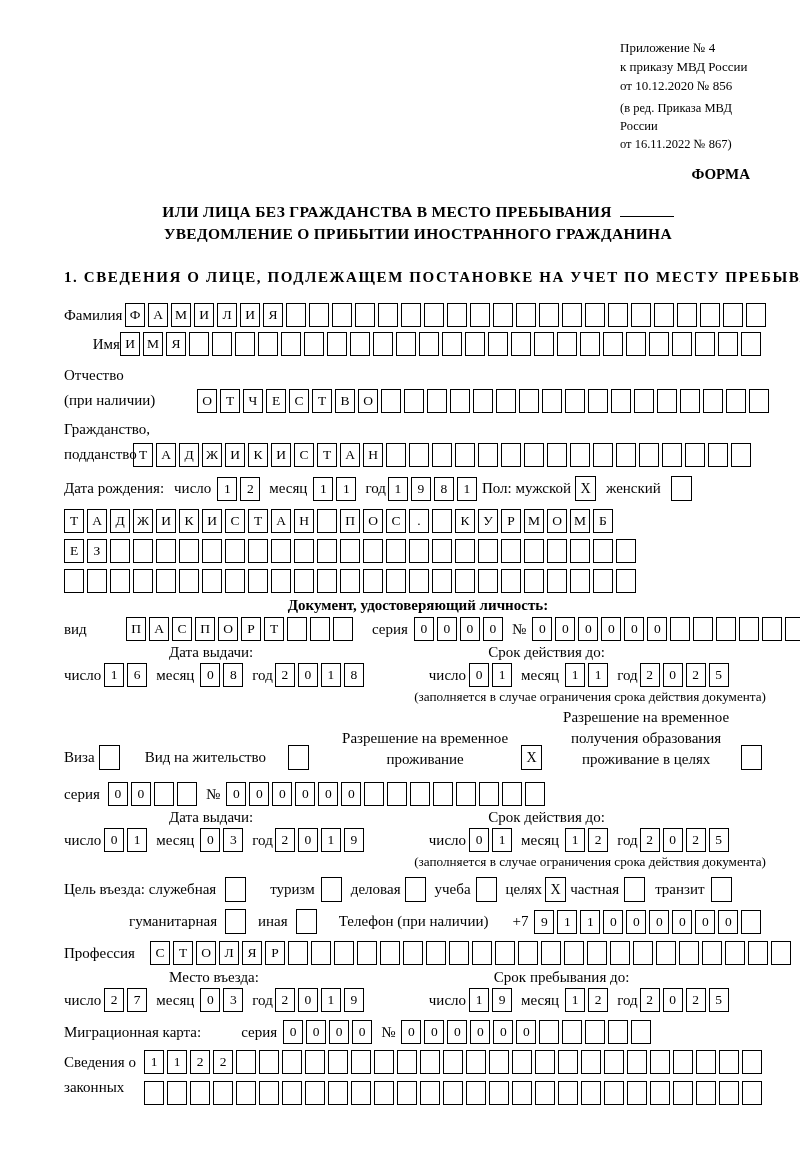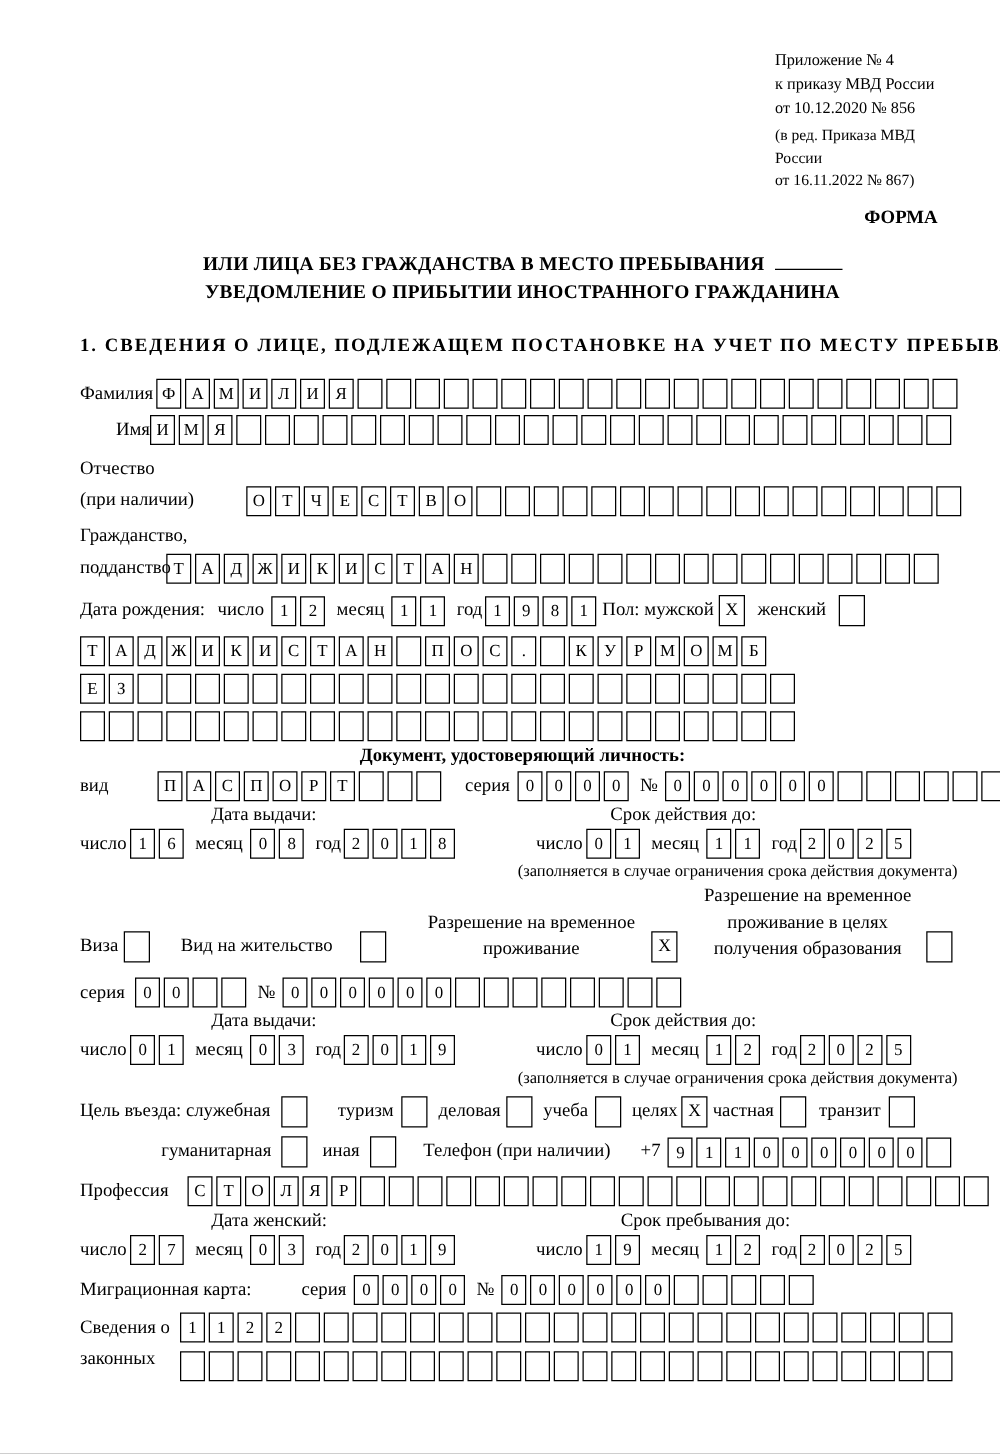--- a/index.html
+++ b/index.html
@@ -413,22 +413,22 @@
     <div class="rowtop" style="margin-left:26px;">
       <span class="opt-lines" style="width:180px;">
           <div>Разрешение на временное</div>
           <div>проживание</div>
         </span>
       <span class="cb" style="margin-left:6px;">X</span>
     </div>
     <div class="rowtop" style="margin-left:15px;">
       <span class="opt-lines" style="width:178px;">
           <div>Разрешение на временное</div>
+          <div>получения образования</div>
           <div>проживание в целях</div>
-          <div>получения образования</div>
         </span>
       <span class="cb" style="margin-left:6px;"></span>
     </div>
   </div>
 
   <div class="row" style="margin-top:12px;">
     <span class="lbl" style="margin-right:8px;">серия</span>
     <span class="boxes">
         <span class="box">0</span>
         <span class="box">0</span>
@@ -568,21 +568,21 @@
         <span class="box"></span>
         <span class="box"></span>
         <span class="box"></span>
         <span class="box"></span>
         <span class="box"></span>
         <span class="box"></span>
       </span>
   </div>
 
   <div class="row" style="margin-top:4px;">
-    <span style="margin-left:105px;">Дата женский:</span>
+    <span style="margin-left:105px;">Место въезда:</span>
     <span style="margin-left:235px;">Срок пребывания до:</span>
   </div>
 
   <div class="row" style="margin-top:2px;">
     <div class="dgroup">
       <span class="lbl">число</span>
       <span class="boxes" style="margin-left:3px;">
           <span class="box">2</span>
           <span class="box">7</span>
         </span>

